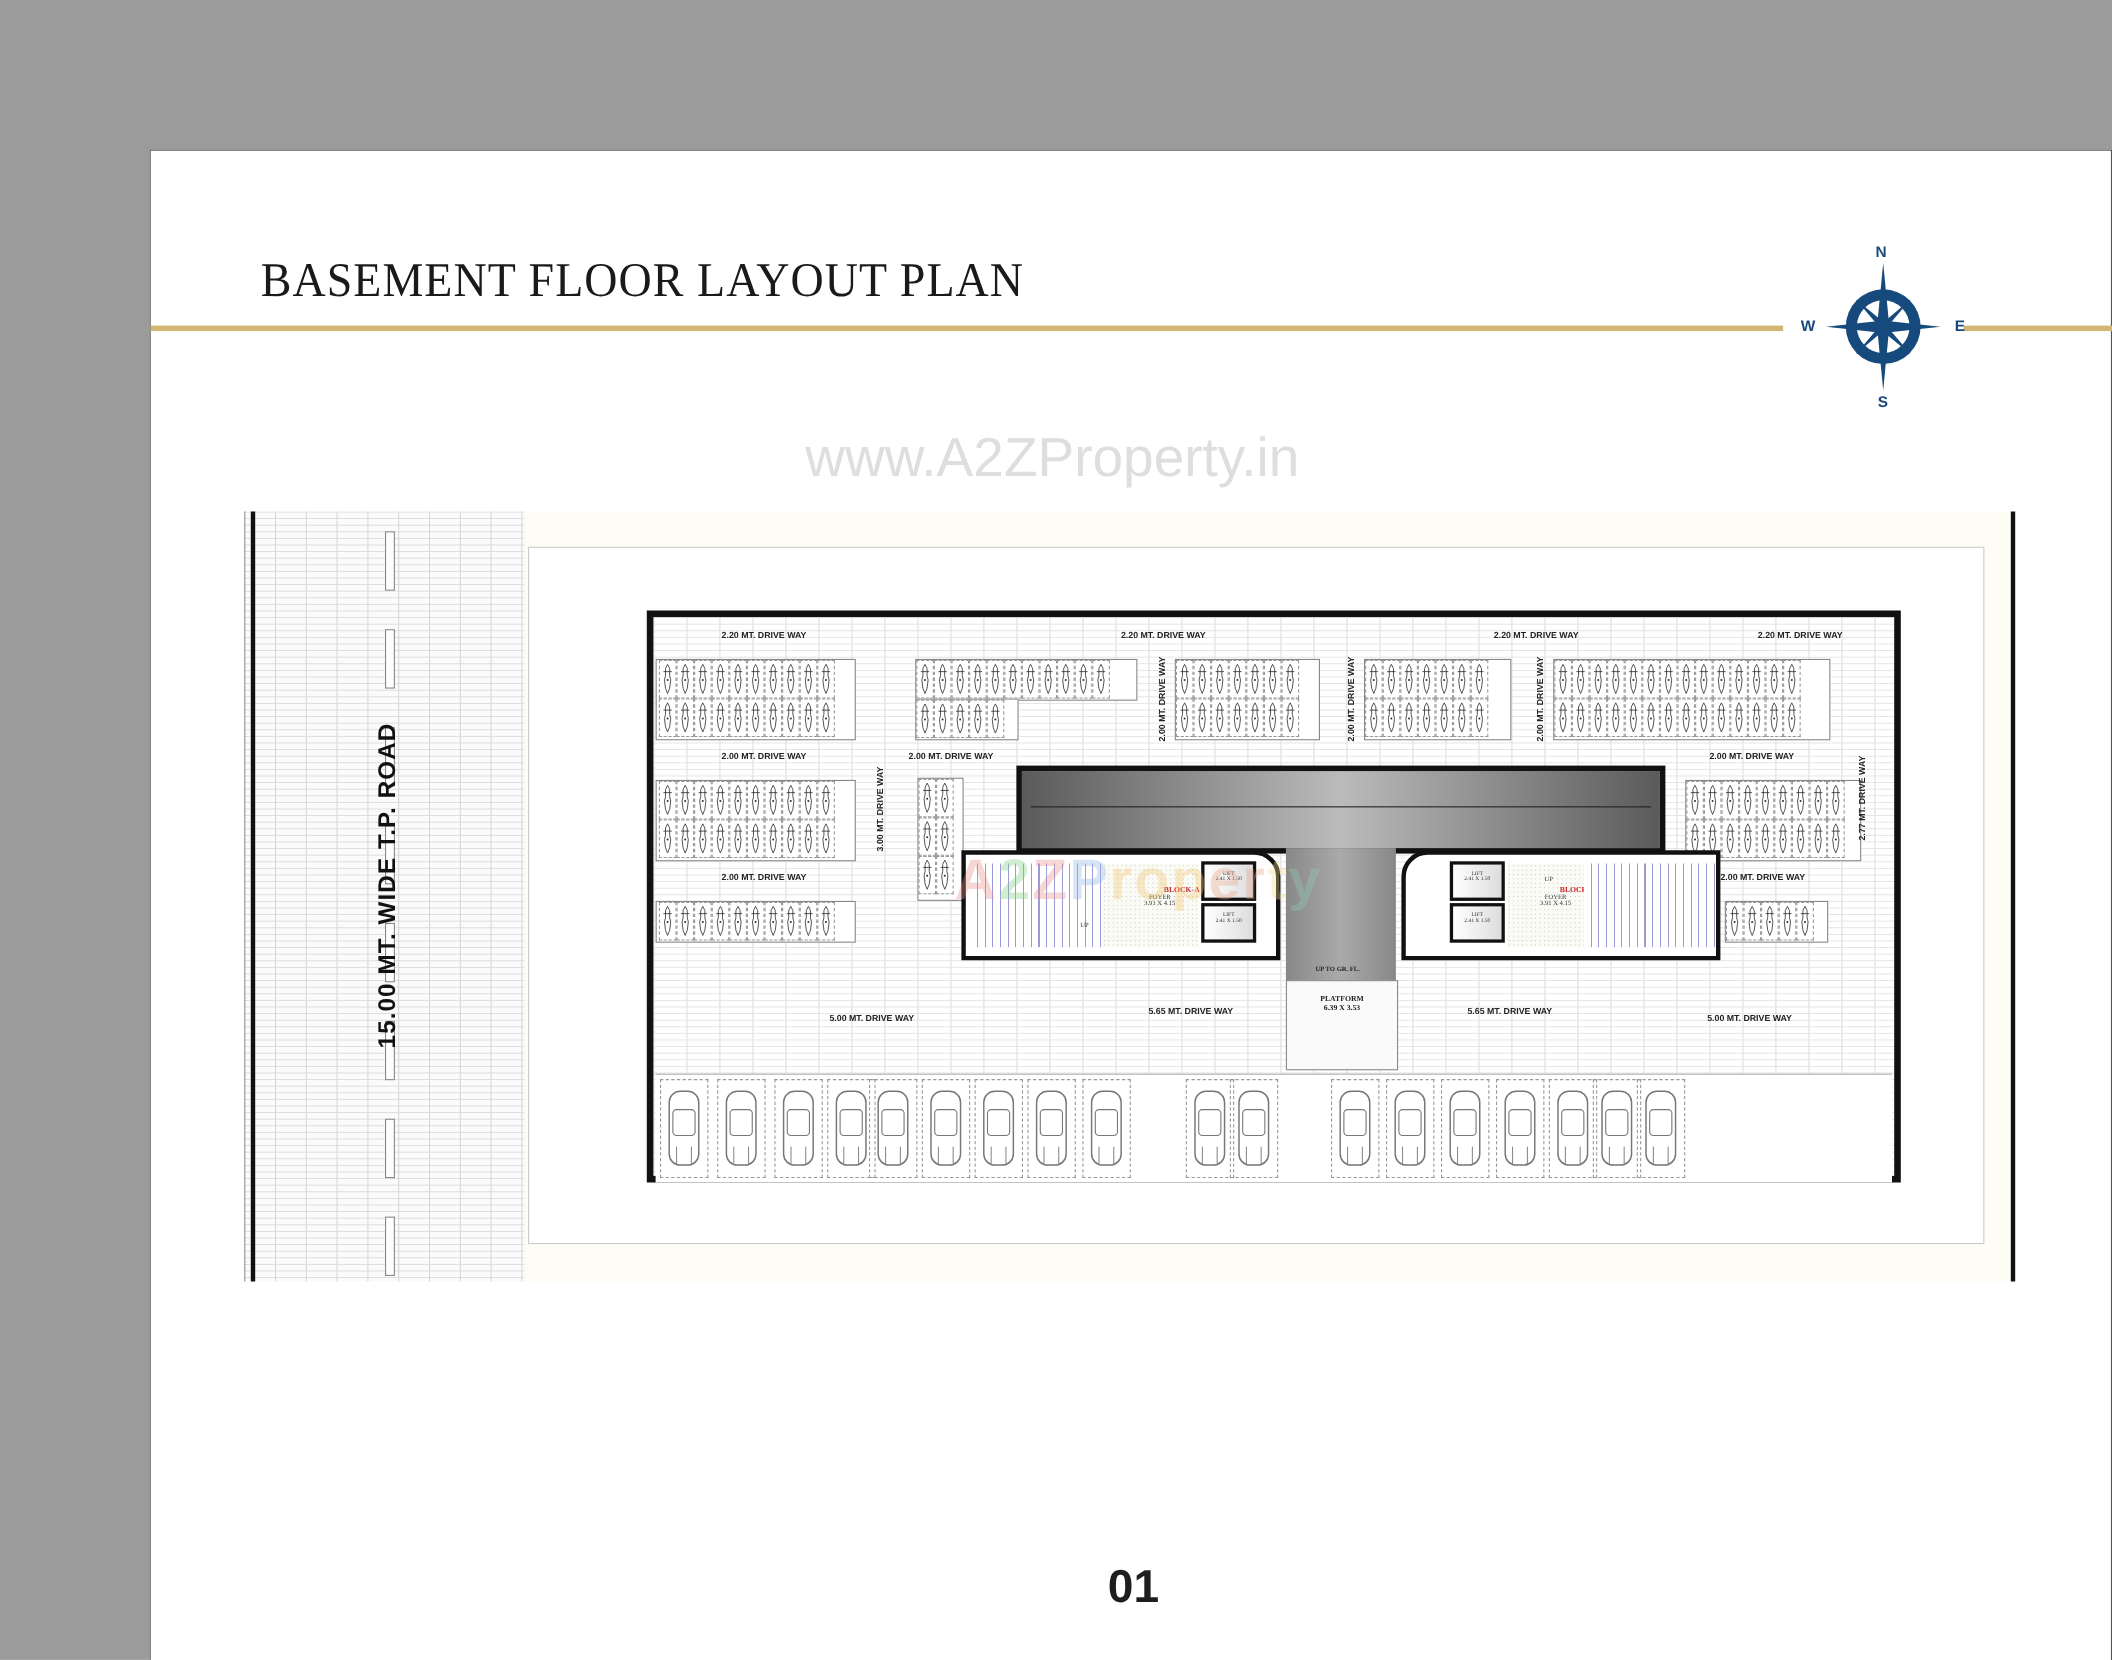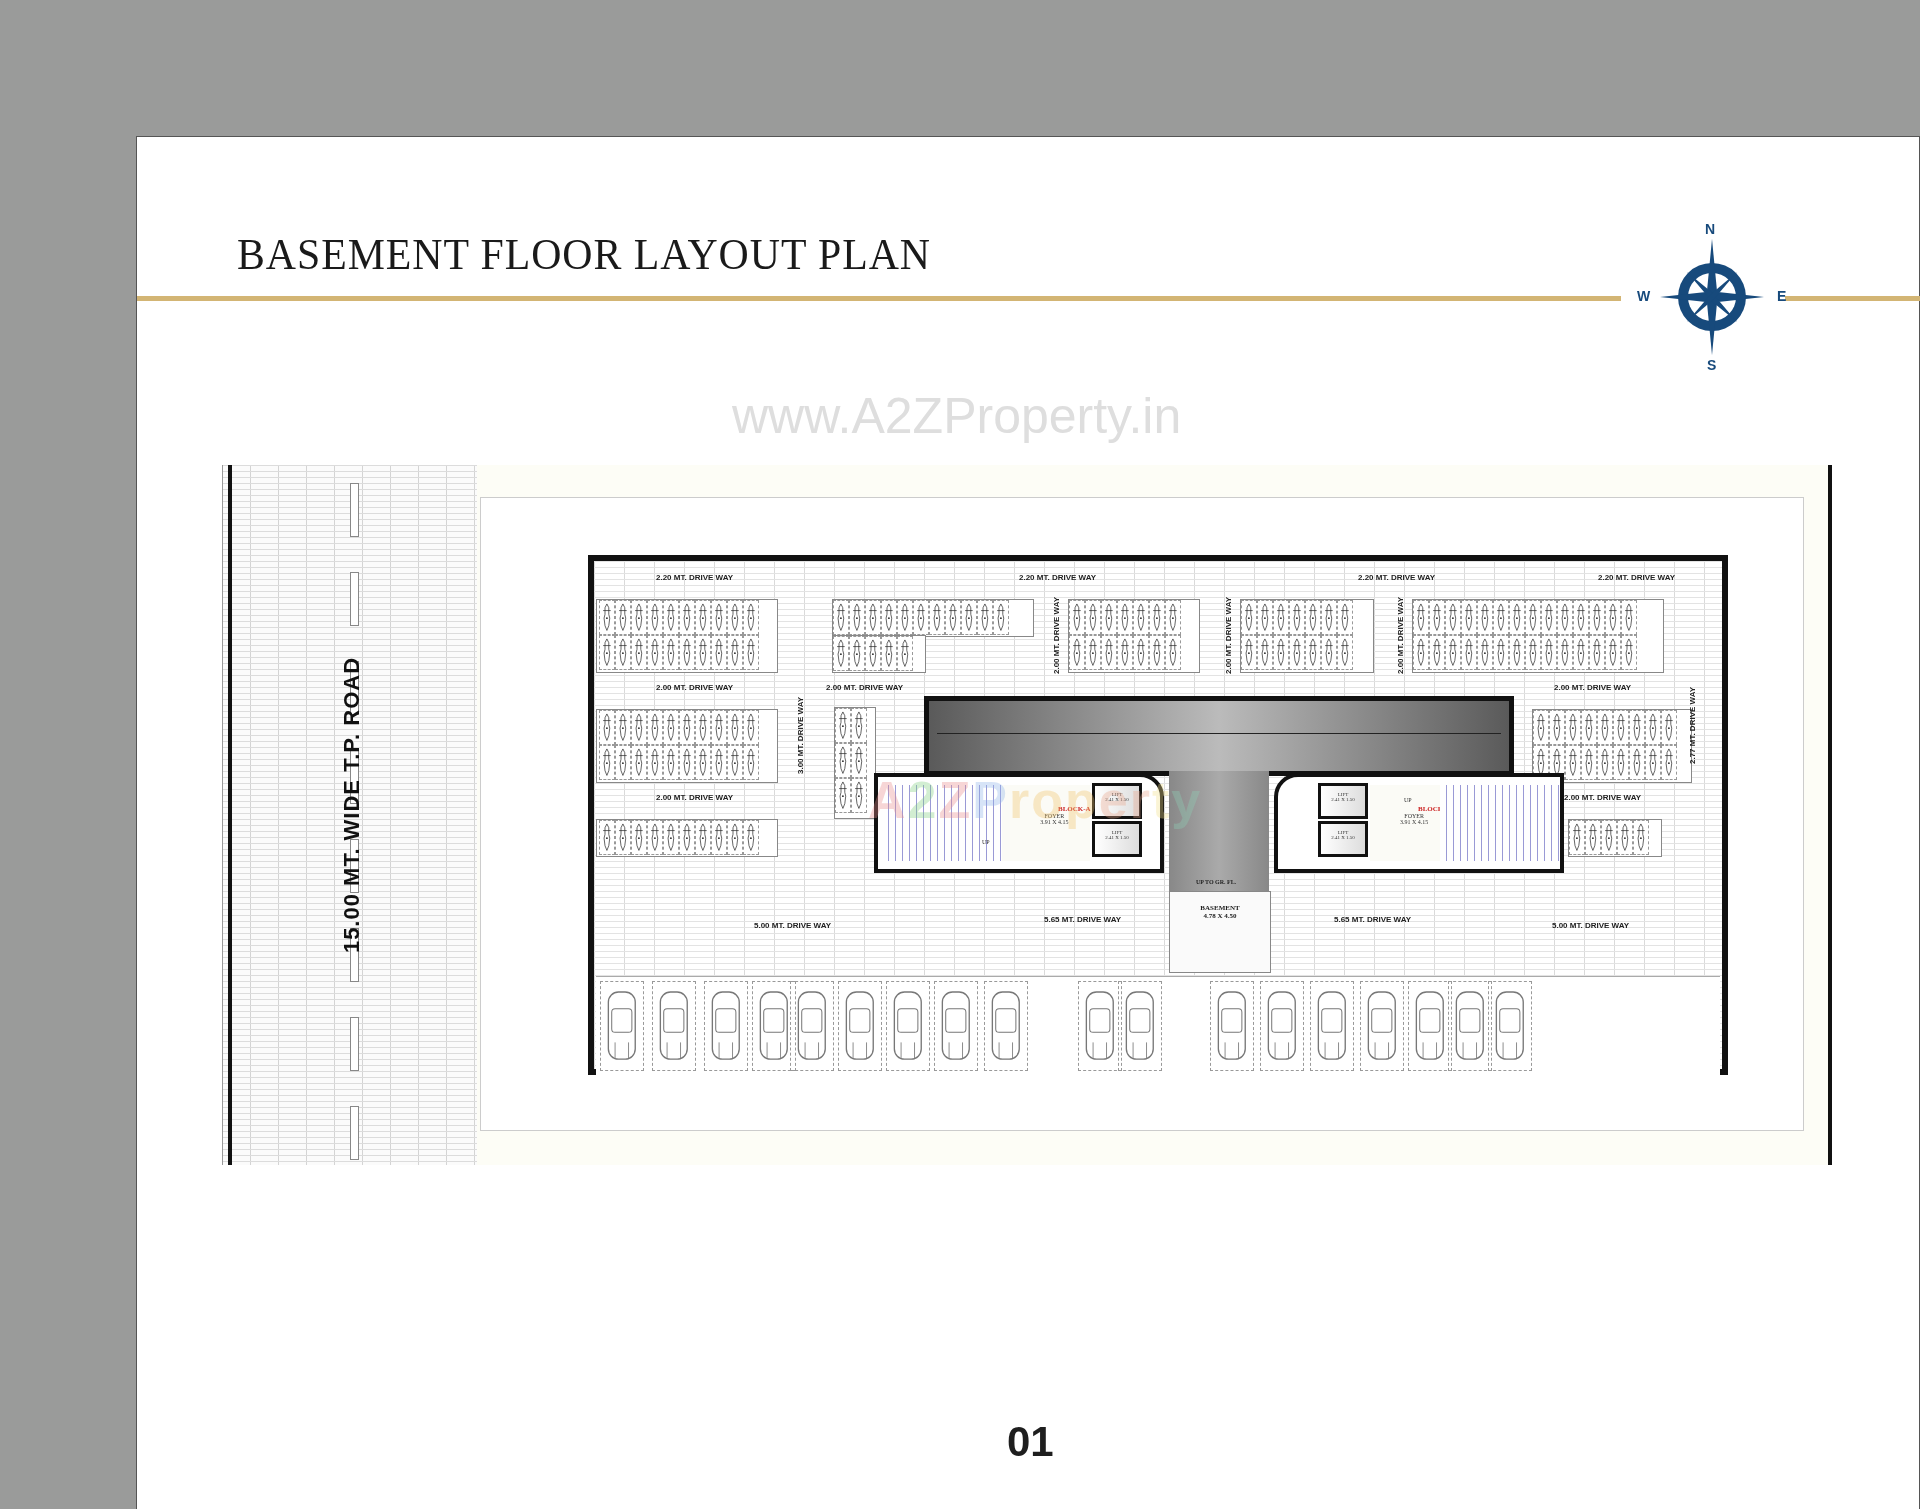--- a/index.html
+++ b/index.html
@@ -1237,22 +1237,22 @@
         <div class="blk" style="left:100px;top:28px;">
           <div class="n">BLOCK-B</div>
           <div>FOYER</div>
           <div>3.91 X 4.15</div>
         </div>
         <div class="stairs" style="left:162px;top:8px;width:120px;height:76px;"></div>
         <span class="blk" style="left:126px;top:20px;font-size:6px;">UP</span>
       </div>
 
       <div class="platform">
-        <div style="margin-top:12px">BASEMENT</div>
-        <div>4.78 X 4.50</div>
+        <div style="margin-top:12px">PLATFORM</div>
+        <div>6.39 X 3.53</div>
       </div>
 
       <span class="dw" style="left:160px;top:360px">5.00  MT. DRIVE WAY</span>
       <span class="dw" style="left:450px;top:354px">5.65  MT. DRIVE WAY</span>
       <span class="dw" style="left:740px;top:354px">5.65  MT. DRIVE WAY</span>
       <span class="dw" style="left:958px;top:360px">5.00  MT. DRIVE WAY</span>
 
       <div class="car-row" id="cars">
           <div class="car" style="left: 4px;">
             <svg viewBox="0 0 20 44">

